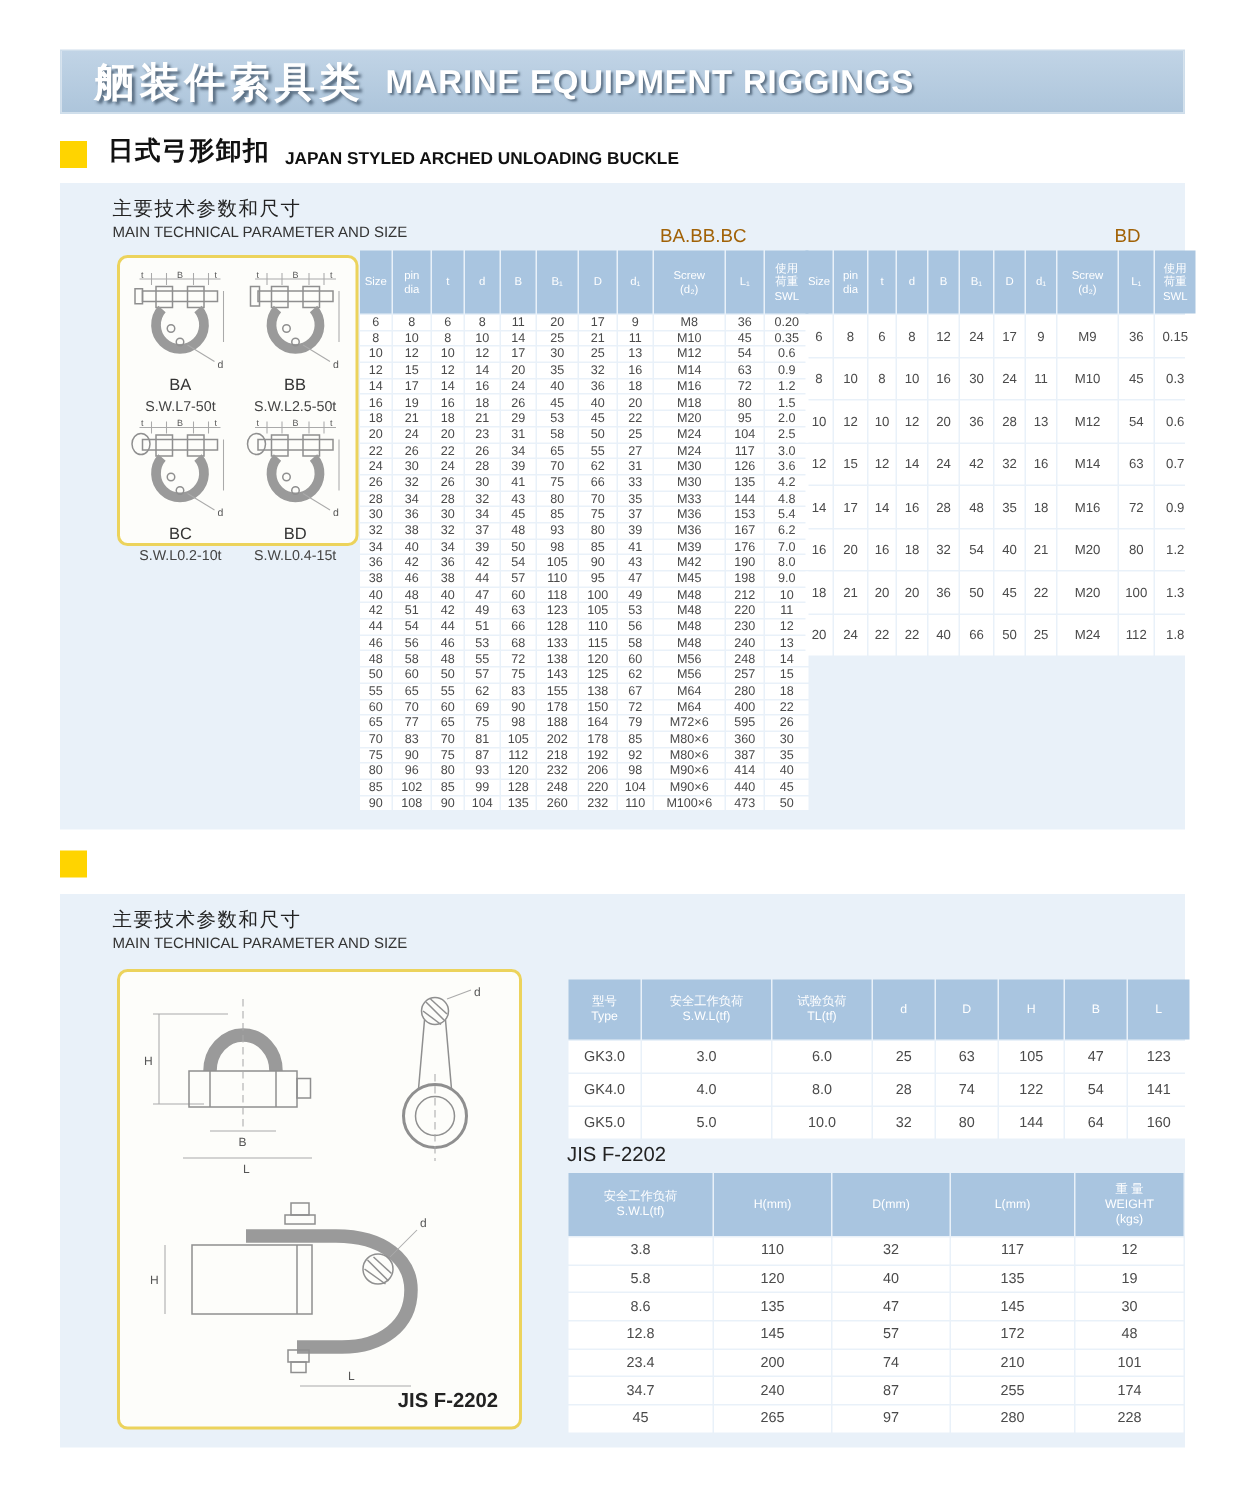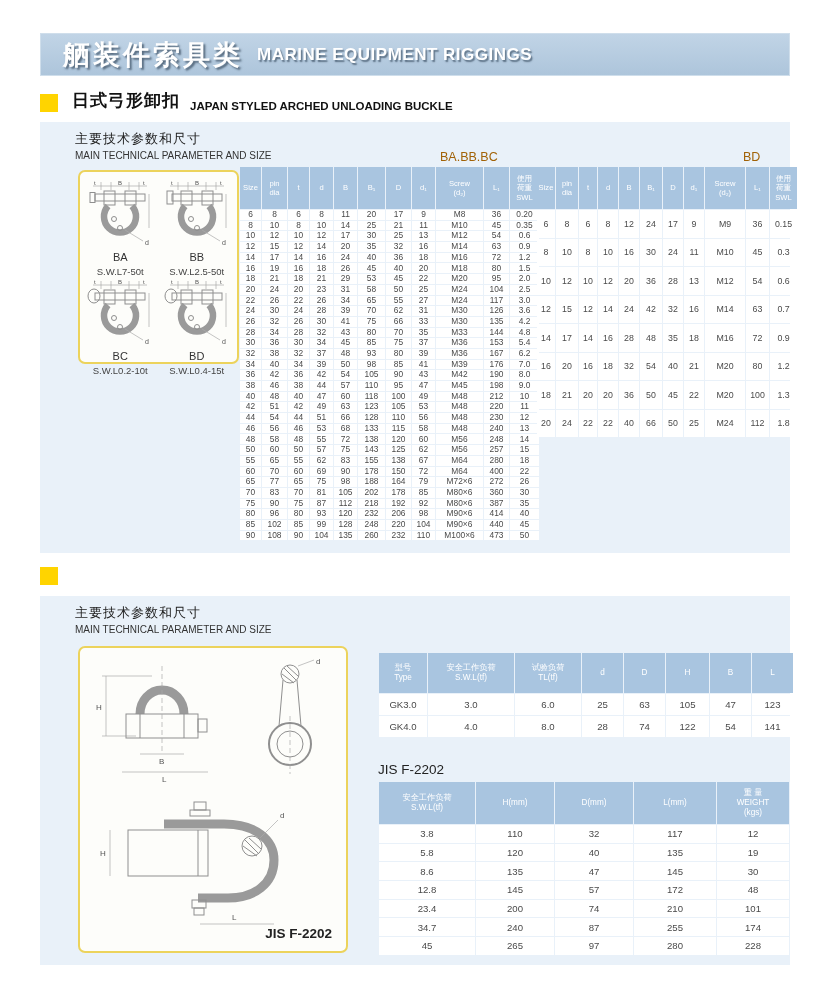--- a/index.html
+++ b/index.html
@@ -3,21 +3,21 @@
 <meta charset="utf-8">
 <style>
   html,body{margin:0;padding:0;background:#fff;}
   body{width:830px;height:1000px;position:relative;font-family:"Liberation Sans","DejaVu Sans",sans-serif;color:#333;}
   .abs{position:absolute;}
 
   
   .banner{left:40px;top:33px;width:750px;height:43px;background:linear-gradient(180deg,#c1d4e6,#adc5db);
           border:1px solid #cfdeeb;display:flex;align-items:center;padding-left:22px;box-sizing:border-box;}
   .banner-zh{font-size:27px;font-weight:bold;color:#fff;letter-spacing:3px;text-shadow:2px 2px 2px rgba(70,90,110,.85);}
-  .banner-en{font-size:17px;font-weight:bold;color:#fff;margin-left:14px;letter-spacing:.5px;text-shadow:1.5px 1.5px 1.5px rgba(70,90,110,.8);}
+  .banner-en{font-size:22px;font-weight:bold;color:#fff;margin-left:14px;letter-spacing:.5px;text-shadow:1.5px 1.5px 1.5px rgba(70,90,110,.8);}
 
   
   .sec-head{left:40px;width:760px;height:22px;display:flex;align-items:flex-end;}
   .bullet{width:18px;height:18px;background:#ffd400;display:inline-block;flex:0 0 18px;}
   .sec-zh{font-size:17px;font-weight:bold;color:#111;margin-left:14px;letter-spacing:1px;white-space:nowrap;}
   .sec-en{font-size:11.5px;font-weight:bold;color:#111;margin-left:10px;white-space:nowrap;}
 
   
   .panel{left:40px;width:750px;background:#e9f1f9;}
   .p1{top:122px;height:431px;}
@@ -552,21 +552,21 @@
           <tr>
             <td>65</td>
             <td>77</td>
             <td>65</td>
             <td>75</td>
             <td>98</td>
             <td>188</td>
             <td>164</td>
             <td>79</td>
             <td>M72×6</td>
-            <td>272</td>
+            <td>595</td>
             <td>26</td>
           </tr>
           <tr>
             <td>70</td>
             <td>83</td>
             <td>70</td>
             <td>81</td>
             <td>105</td>
             <td>202</td>
             <td>178</td>
@@ -853,20 +853,30 @@
           <tr>
             <td>GK4.0</td>
             <td>4.0</td>
             <td>8.0</td>
             <td>28</td>
             <td>74</td>
             <td>122</td>
             <td>54</td>
             <td>141</td>
           </tr>
+          <tr>
+            <td>GK5.0</td>
+            <td>5.0</td>
+            <td>10.0</td>
+            <td>32</td>
+            <td>80</td>
+            <td>144</td>
+            <td>64</td>
+            <td>160</td>
+          </tr>
         </tbody>
       </table>
 
     <div class="abs" style="left:338px;top:166px;font-size:13.5px;color:#222;">JIS F-2202</div>
     <table class="abs dtable t4" style="left:338px;top:185px;">
         <thead>
           <tr>
             <th>安全工作负荷
 S.W.L(tf)</th>
             <th>H(mm)</th>

